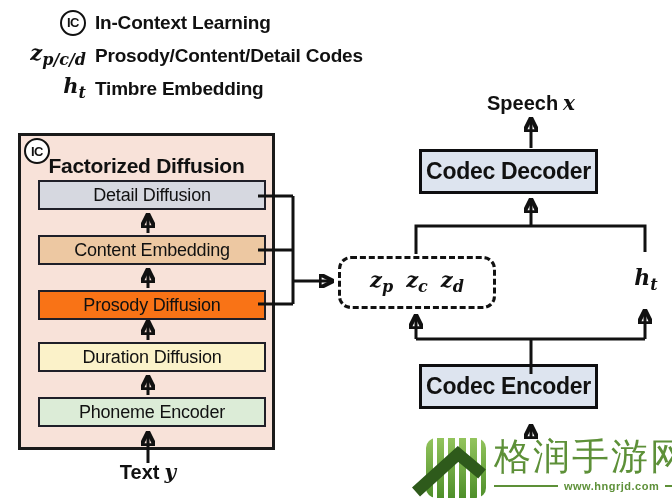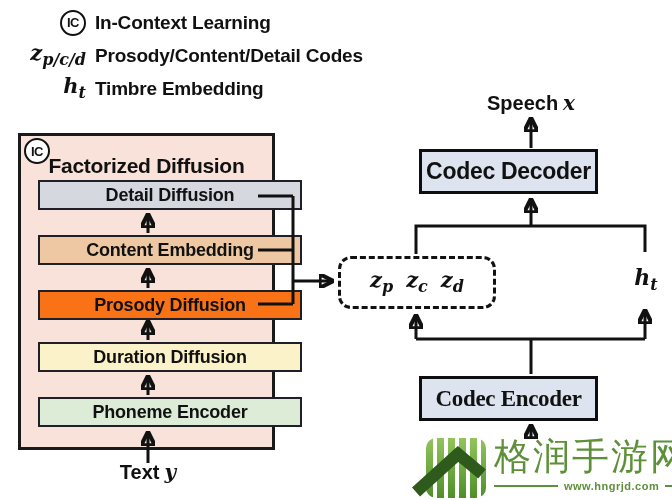--- a/index.html
+++ b/index.html
@@ -21,43 +21,43 @@
   .mvar sub{font-size:16px;font-style:italic;font-weight:bold;}
   
   .panel{
     position:absolute;left:18px;top:133px;width:257px;height:317px;
     box-sizing:border-box;background:#f8e2d9;border:3px solid #1a1a1a;
   }
   .panel .ic-badge{position:absolute;left:3px;top:2px;}
   .panel-title{position:absolute;left:0;top:18px;width:100%;text-align:center;
     font-weight:bold;font-size:21px;letter-spacing:-0.3px;}
   .block{
-    position:absolute;left:17px;width:264px;height:30px;box-sizing:border-box;
+    position:absolute;left:17px;width:228px;height:30px;box-sizing:border-box;
     border:2.5px solid #1f1f28;display:flex;align-items:center;justify-content:center;
-    font-weight:bold;font-size:18px;letter-spacing:-0.2px;
+    font-weight:normal;font-size:18px;letter-spacing:-0.2px;
   }
   .b-detail{top:44px;background:#d6d8e0;}
   .b-content{top:99px;background:#edc8a2;}
   .b-prosody{top:154px;background:#f97316;}
   .b-duration{top:206px;background:#fbf2c9;}
   .b-phoneme{top:261px;background:#dcecd7;}
   
   .io-label{position:absolute;text-align:center;font-weight:bold;font-size:20px;}
   .io-label .mvar{font-size:20px;margin-left:5px;}
   .text-y{left:78px;top:461px;width:140px;}
   .speech-x{left:451px;top:92px;width:160px;}
   
   .codec-box{
     position:absolute;left:419px;width:179px;height:45px;box-sizing:border-box;
     background:#dde4ef;border:3px solid #0e0e10;
     display:flex;align-items:center;justify-content:center;
     font-weight:bold;font-size:23px;letter-spacing:-0.3px;
   }
   .codec-decoder{top:149px;}
-  .codec-encoder{top:376px;font-family:Liberation Serif, serif;}
+  .codec-encoder{top:364px;}
   
   .dashed-box{
     position:absolute;left:338px;top:256px;width:158px;height:53px;box-sizing:border-box;
     background:#fff;border:3.5px dashed #111;border-radius:13px;
     display:flex;align-items:center;justify-content:center;gap:13px;
   }
   .timbre{position:absolute;left:624px;top:266px;width:44px;text-align:center;}
   .timbre .mvar{font-size:22px;}
   
   .wires{position:absolute;left:0;top:0;pointer-events:none;}

